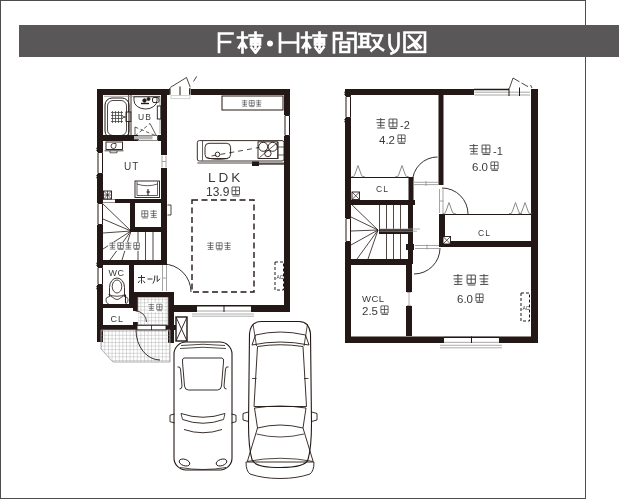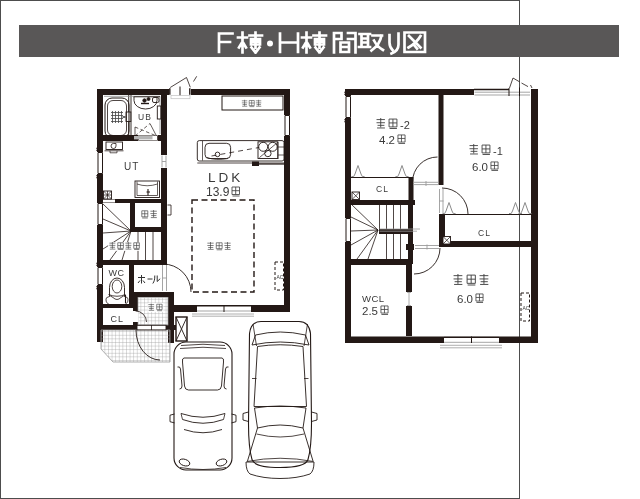--- a/index.html
+++ b/index.html
@@ -1,16 +1,16 @@
 <!DOCTYPE html>
 <html><head>
 <meta charset="utf-8">
 <style>
 html,body{margin:0;padding:0;background:#fff;}
-#page{width:520px;height:499px;position:relative;background:#fff;box-sizing:border-box;border:1px solid #4d4d4d;}
+#page{width:586px;height:499px;position:relative;background:#fff;box-sizing:border-box;border:1px solid #4d4d4d;}
 svg{display:block;}
 text{font-family:"Liberation Sans",sans-serif;fill:#3a3a3a;}
 </style>
 </head>
 <body>
 <div id="page">
 <svg width="638" height="497" viewBox="1 1 638 497">
 <defs>
 <pattern id="grid" width="3.6" height="3.6" patternUnits="userSpaceOnUse">
 <path d="M0 0H3.6M0 0V3.6" stroke="#9b9b9b" stroke-width="0.7" fill="none"></path>

